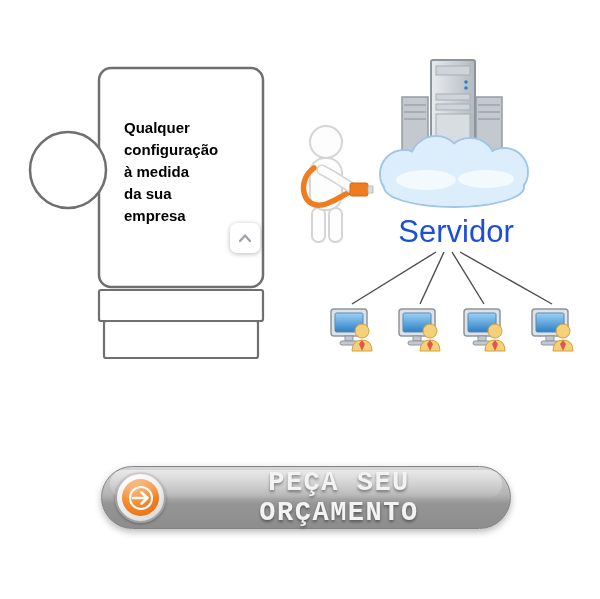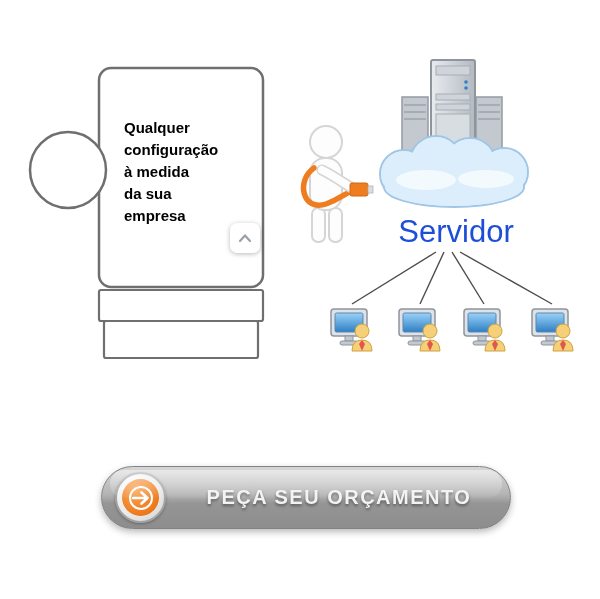--- a/index.html
+++ b/index.html
@@ -56,22 +56,22 @@
     display:flex; align-items:center; justify-content:center;
   }
   .cta-orange {
     width:37px; height:37px; border-radius:50%;
     background:radial-gradient(circle at 35% 30%, #f9a85a, var(--accent-orange,#ef7c1e) 65%, #d96a10);
     display:flex; align-items:center; justify-content:center;
   }
   .cta-label {
     position:absolute; left:80px; right:14px; top:0; height:100%;
     display:flex; align-items:center; justify-content:center;
-    font-weight:bold; font-size:20px; letter-spacing:1.5px;
-    color:#f3f3f3; text-shadow:0 2px 3px rgba(0,0,0,0.4); z-index:1;
+    font-weight:bold; font-size:27px; letter-spacing:1.5px;
+    color:#f3f3f3; text-shadow:0 2px 3px rgba(0,0,0,0.4); z-index:1;font-family:Liberation Mono, monospace;
   }
 </style>
 </head>
 <body>
 
 <div class="page">
 
   <svg width="0" height="0" style="position:absolute" aria-hidden="true">
     <defs>
       <linearGradient id="scrGrad" x1="0" y1="0" x2="0" y2="1">

